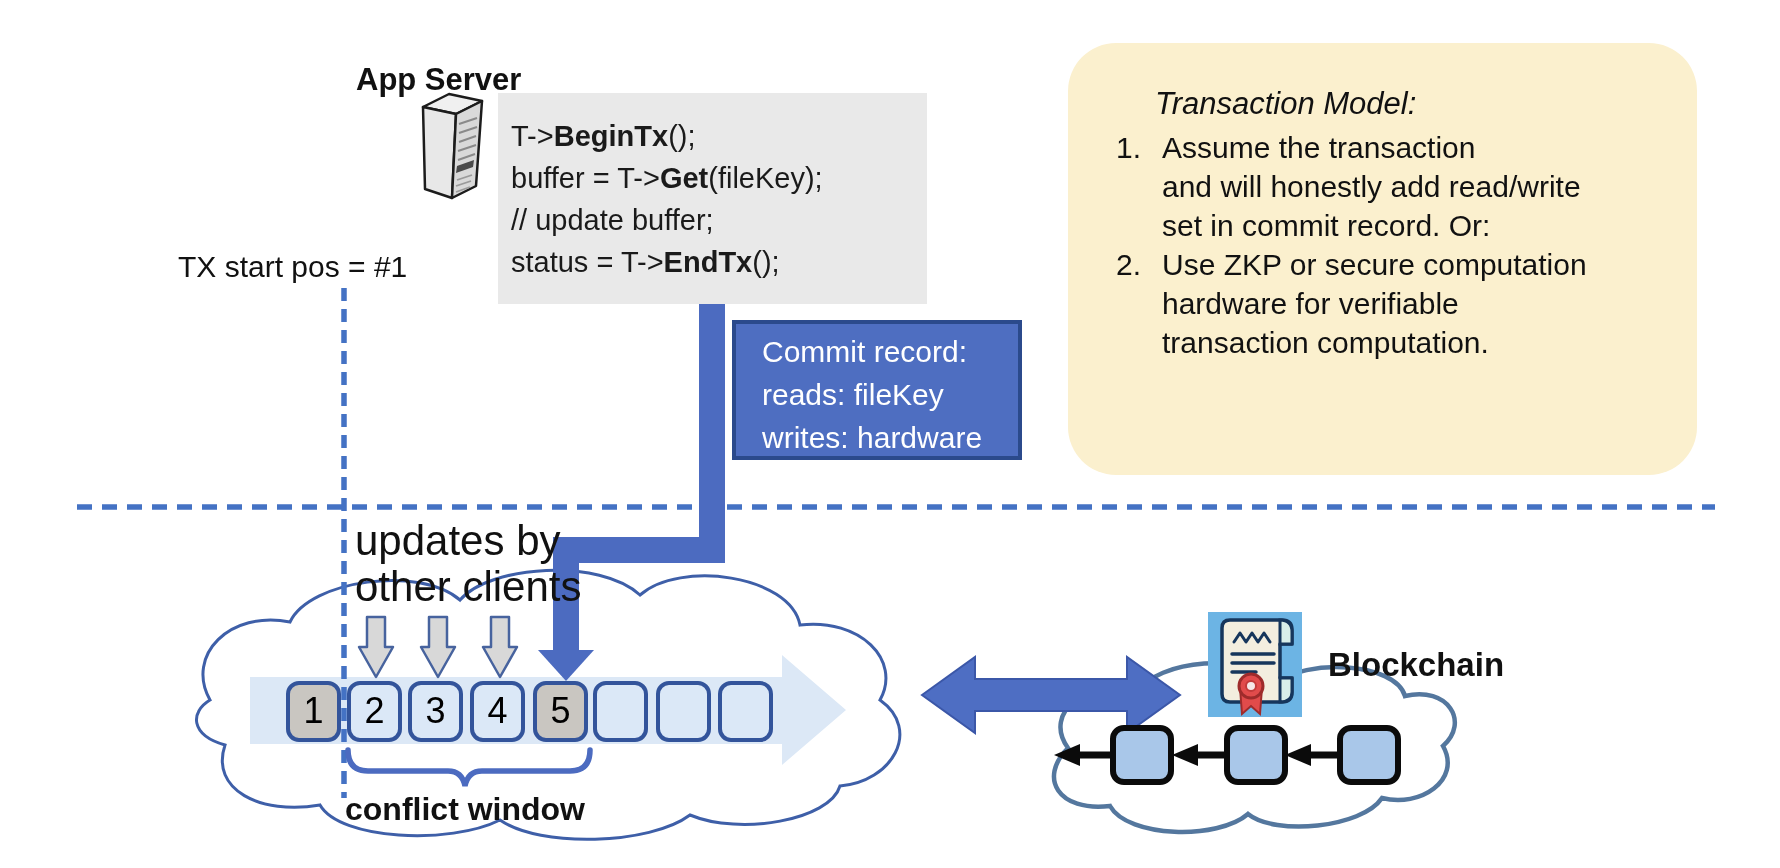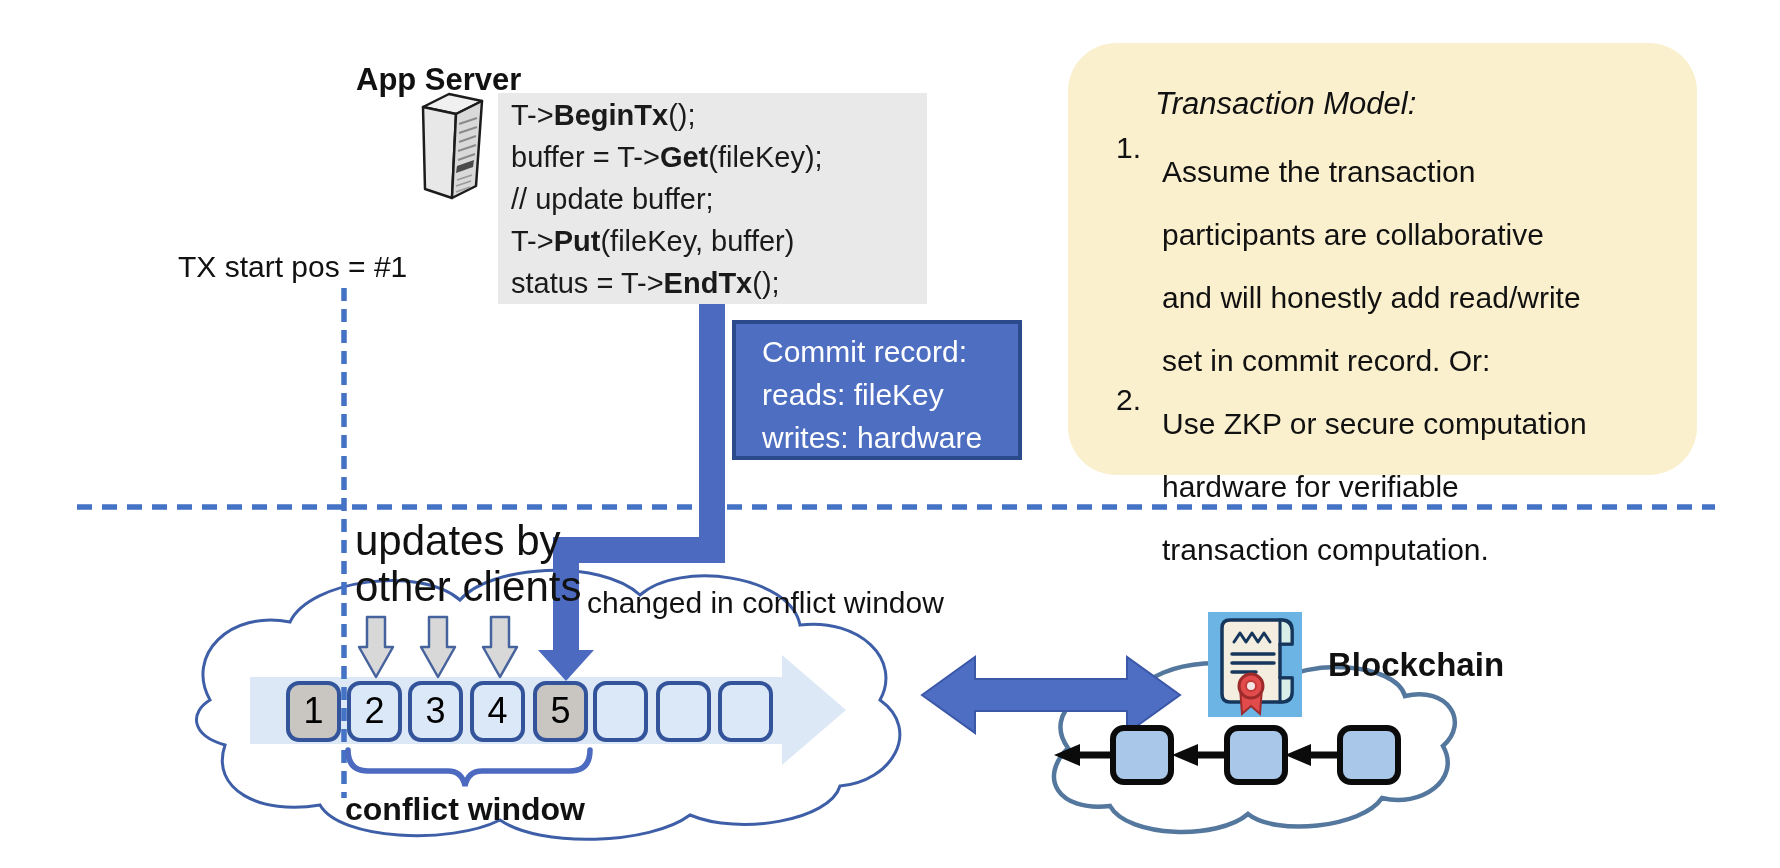--- a/index.html
+++ b/index.html
@@ -30,21 +30,21 @@
   .commit-box div{white-space:nowrap;}
   
   .tm-panel{
     left:1068px;top:43px;width:629px;height:432px;box-sizing:border-box;
     background:#FBF0CE;border-radius:48px;
   }
   .tm-title{left:1128px;top:86px;font-size:31px;font-weight:normal;font-style:italic;white-space:nowrap;margin-left:27px;}
   .tm-list{left:1116px;top:128px;width:570px;}
   .tm-item{display:flex;}
   .tm-num{width:46px;font-size:30px;line-height:39px;flex:none;}
-  .tm-lines div{font-size:30px;line-height:39px;white-space:nowrap;margin-top:24px;}
+  .tm-lines div{font-size:30px;line-height:39px;white-space:nowrap;}
   
   .updates-label{left:355px;top:518px;font-size:42px;line-height:46px;}
   .updates-label div{white-space:nowrap;}
   .commit-note{left:587px;top:580px;font-size:30px;line-height:45px;}
   .commit-note div{white-space:nowrap;}
   .conflict-label{left:345px;top:791px;font-size:32px;font-weight:bold;white-space:nowrap;}
   .blockchain-label{left:1328px;top:646px;font-size:33px;font-weight:bold;white-space:nowrap;text-align:center;}
   
   .tl-block{
     position:absolute;top:681px;width:55px;height:61px;box-sizing:border-box;
@@ -163,61 +163,58 @@
     </g>
   </g>
 </svg>
 
 <div class="abs app-server-title">App Server</div>
 
 <div class="abs code-box">
   <div class="code-line"><span>T-&gt;</span><b>BeginTx</b><span>();</span></div>
   <div class="code-line"><span>buffer = T-&gt;</span><b>Get</b><span>(fileKey);</span></div>
   <div class="code-line"><span>// update buffer;</span><b></b><span></span></div>
-  <div class="code-line"><span>T-&gt;</span><b>Put</b><span>(fileKey, buffer)</span></div>
   <div class="code-line"><span>status = T-&gt;</span><b>EndTx</b><span>();</span></div>
 </div>
 
 <div class="abs tx-start-label">TX start pos = #1</div>
 
 <div class="abs commit-box">
   <div>Commit record:</div>
   <div>reads: fileKey</div>
   <div>writes: hardware</div>
 </div>
 
 <div class="abs tm-panel"></div>
 <div class="abs tm-title">Transaction Model:</div>
 <div class="abs tm-list">
   <div class="tm-item">
     <div class="tm-num">1.</div>
     <div class="tm-lines">
       <div>Assume the transaction</div>
-      <div>participants are collaborative</div>
       <div>and will honestly add read/write</div>
       <div>set in commit record.  Or:</div>
     </div>
   </div>
   <div class="tm-item">
     <div class="tm-num">2.</div>
     <div class="tm-lines">
       <div>Use ZKP or secure computation</div>
       <div>hardware for verifiable</div>
       <div>transaction computation.</div>
     </div>
   </div>
 </div>
 
 <div class="abs updates-label">
   <div>updates by</div>
   <div>other clients</div>
 </div>
 
 <div class="abs commit-note">
-  <div>changed in conflict window</div>
 </div>
 
 <div class="tl-block gray" style="left:286px">1</div>
 <div class="tl-block blue" style="left:347px">2</div>
 <div class="tl-block blue" style="left:408px">3</div>
 <div class="tl-block blue" style="left:470px">4</div>
 <div class="tl-block gray" style="left:533px">5</div>
 <div class="tl-block blue" style="left:593px"></div>
 <div class="tl-block blue" style="left:656px"></div>
 <div class="tl-block blue" style="left:718px"></div>

